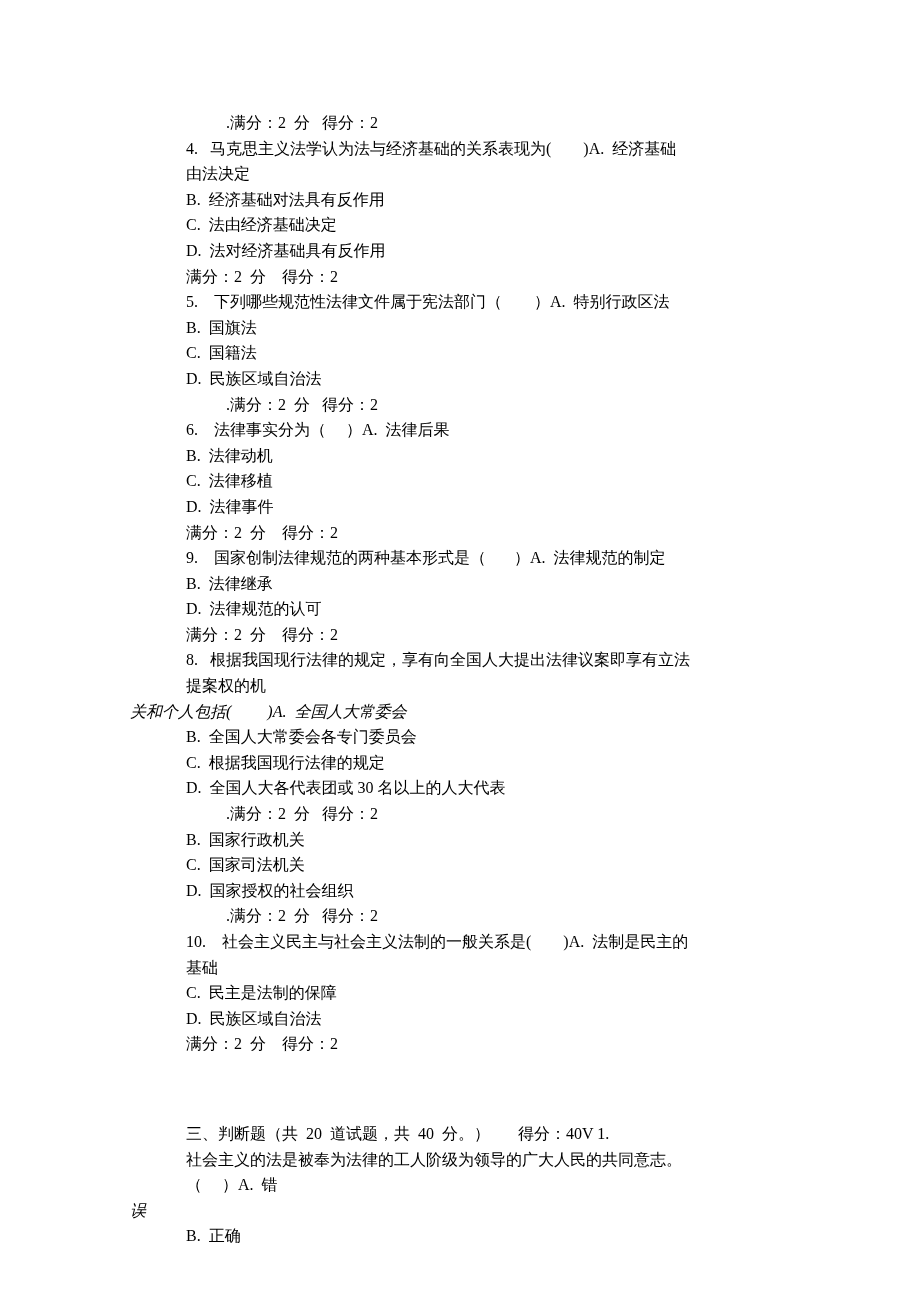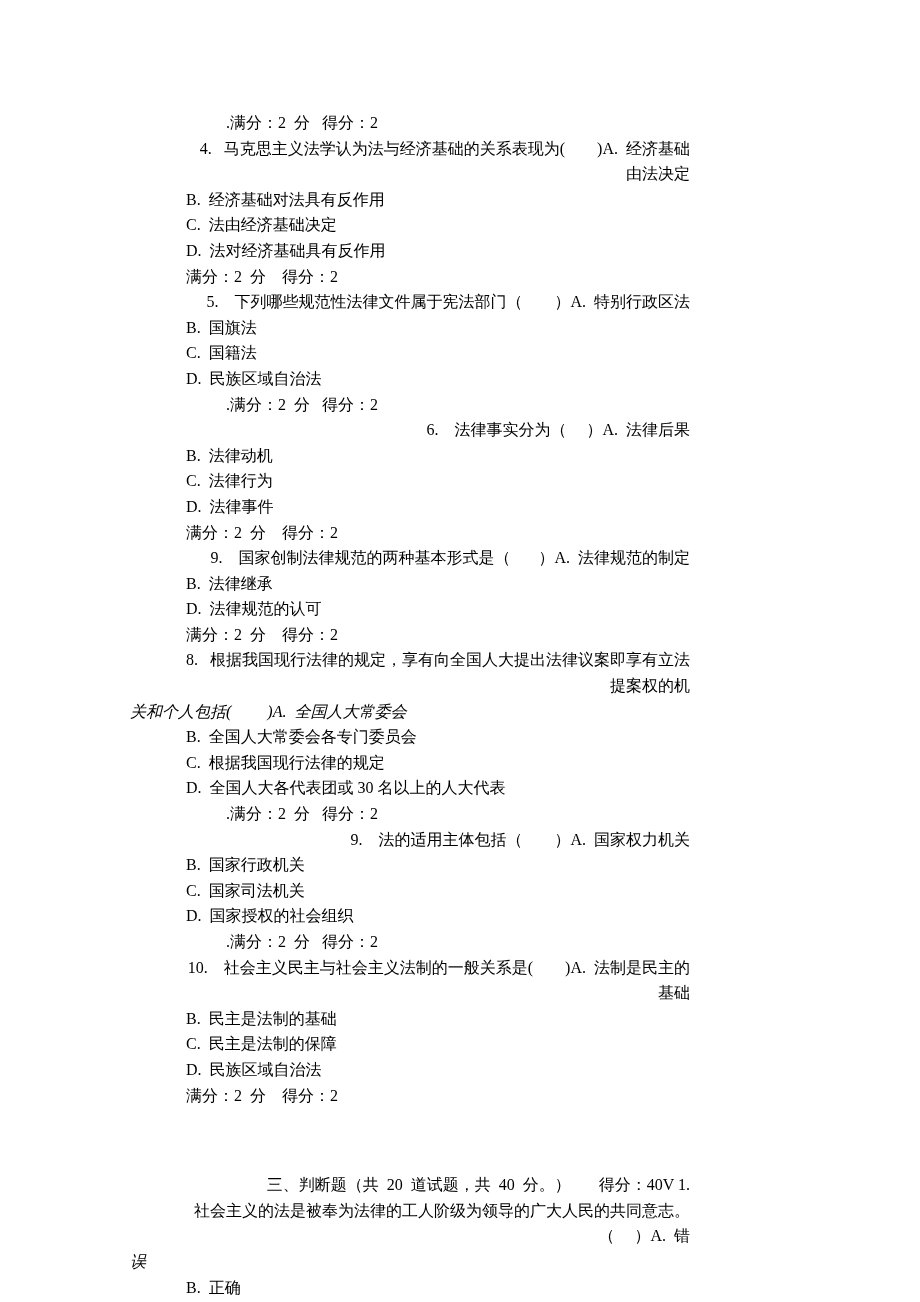--- a/index.html
+++ b/index.html
@@ -14,21 +14,21 @@
   .page {
     width: 820px;
     min-height: 1302px;
     padding: 110px 130px 83px 130px;
     box-sizing: border-box;
   }
   .line {
     margin: 0;
     white-space: pre-wrap;
   }
-  .indent-1 { padding-left: 3.5em; text-align: right; }
+  .indent-1 { padding-left: 3.5em; }
   .indent-2 { padding-left: 6em; }
   .indent-0 { padding-left: 0; font-style: italic; }
   .opt { padding-left: 3.5em; }
   .section-gap { height: 4em; }
 </style>
 </head>
 <body>
 
 <div class="page">
 
@@ -41,44 +41,42 @@
   <p class="line opt">满分：2  分    得分：2</p>
 
   <p class="line indent-1">5.    下列哪些规范性法律文件属于宪法部门（        ）A.  特别行政区法</p>
   <p class="line opt">B.  国旗法</p>
   <p class="line opt">C.  国籍法</p>
   <p class="line opt">D.  民族区域自治法</p>
   <p class="line indent-2">.满分：2  分   得分：2</p>
 
   <p class="line indent-1">6.    法律事实分为（     ）A.  法律后果</p>
   <p class="line opt">B.  法律动机</p>
-  <p class="line opt">C.  法律行为</p>
+  <p class="line opt">C.  法律移植</p>
   <p class="line opt">D.  法律事件</p>
   <p class="line opt">满分：2  分    得分：2</p>
 
   <p class="line indent-1">9.    国家创制法律规范的两种基本形式是（       ）A.  法律规范的制定</p>
   <p class="line opt">B.  法律继承</p>
   <p class="line opt">D.  法律规范的认可</p>
   <p class="line opt">满分：2  分    得分：2</p>
 
   <p class="line indent-1">8.   根据我国现行法律的规定，享有向全国人大提出法律议案即享有立法提案权的机</p>
   <p class="line indent-0">关和个人包括(         )A.  全国人大常委会</p>
   <p class="line opt">B.  全国人大常委会各专门委员会</p>
   <p class="line opt">C.  根据我国现行法律的规定</p>
   <p class="line opt">D.  全国人大各代表团或 30 名以上的人大代表</p>
   <p class="line indent-2">.满分：2  分   得分：2</p>
 
-  <p class="line indent-1">9.    法的适用主体包括（        ）A.  国家权力机关</p>
   <p class="line opt">B.  国家行政机关</p>
   <p class="line opt">C.  国家司法机关</p>
   <p class="line opt">D.  国家授权的社会组织</p>
   <p class="line indent-2">.满分：2  分   得分：2</p>
 
   <p class="line indent-1">10.    社会主义民主与社会主义法制的一般关系是(        )A.  法制是民主的基础</p>
-  <p class="line opt">B.  民主是法制的基础</p>
   <p class="line opt">C.  民主是法制的保障</p>
   <p class="line opt">D.  民族区域自治法</p>
   <p class="line opt">满分：2  分    得分：2</p>
 
   <div class="section-gap"></div>
 
   <p class="line indent-1">三、判断题（共  20  道试题，共  40  分。）       得分：40V 1.</p>
   <p class="line indent-1">社会主义的法是被奉为法律的工人阶级为领导的广大人民的共同意志。（     ）A.  错</p>
   <p class="line indent-0">误</p>
   <p class="line opt">B.  正确</p>

